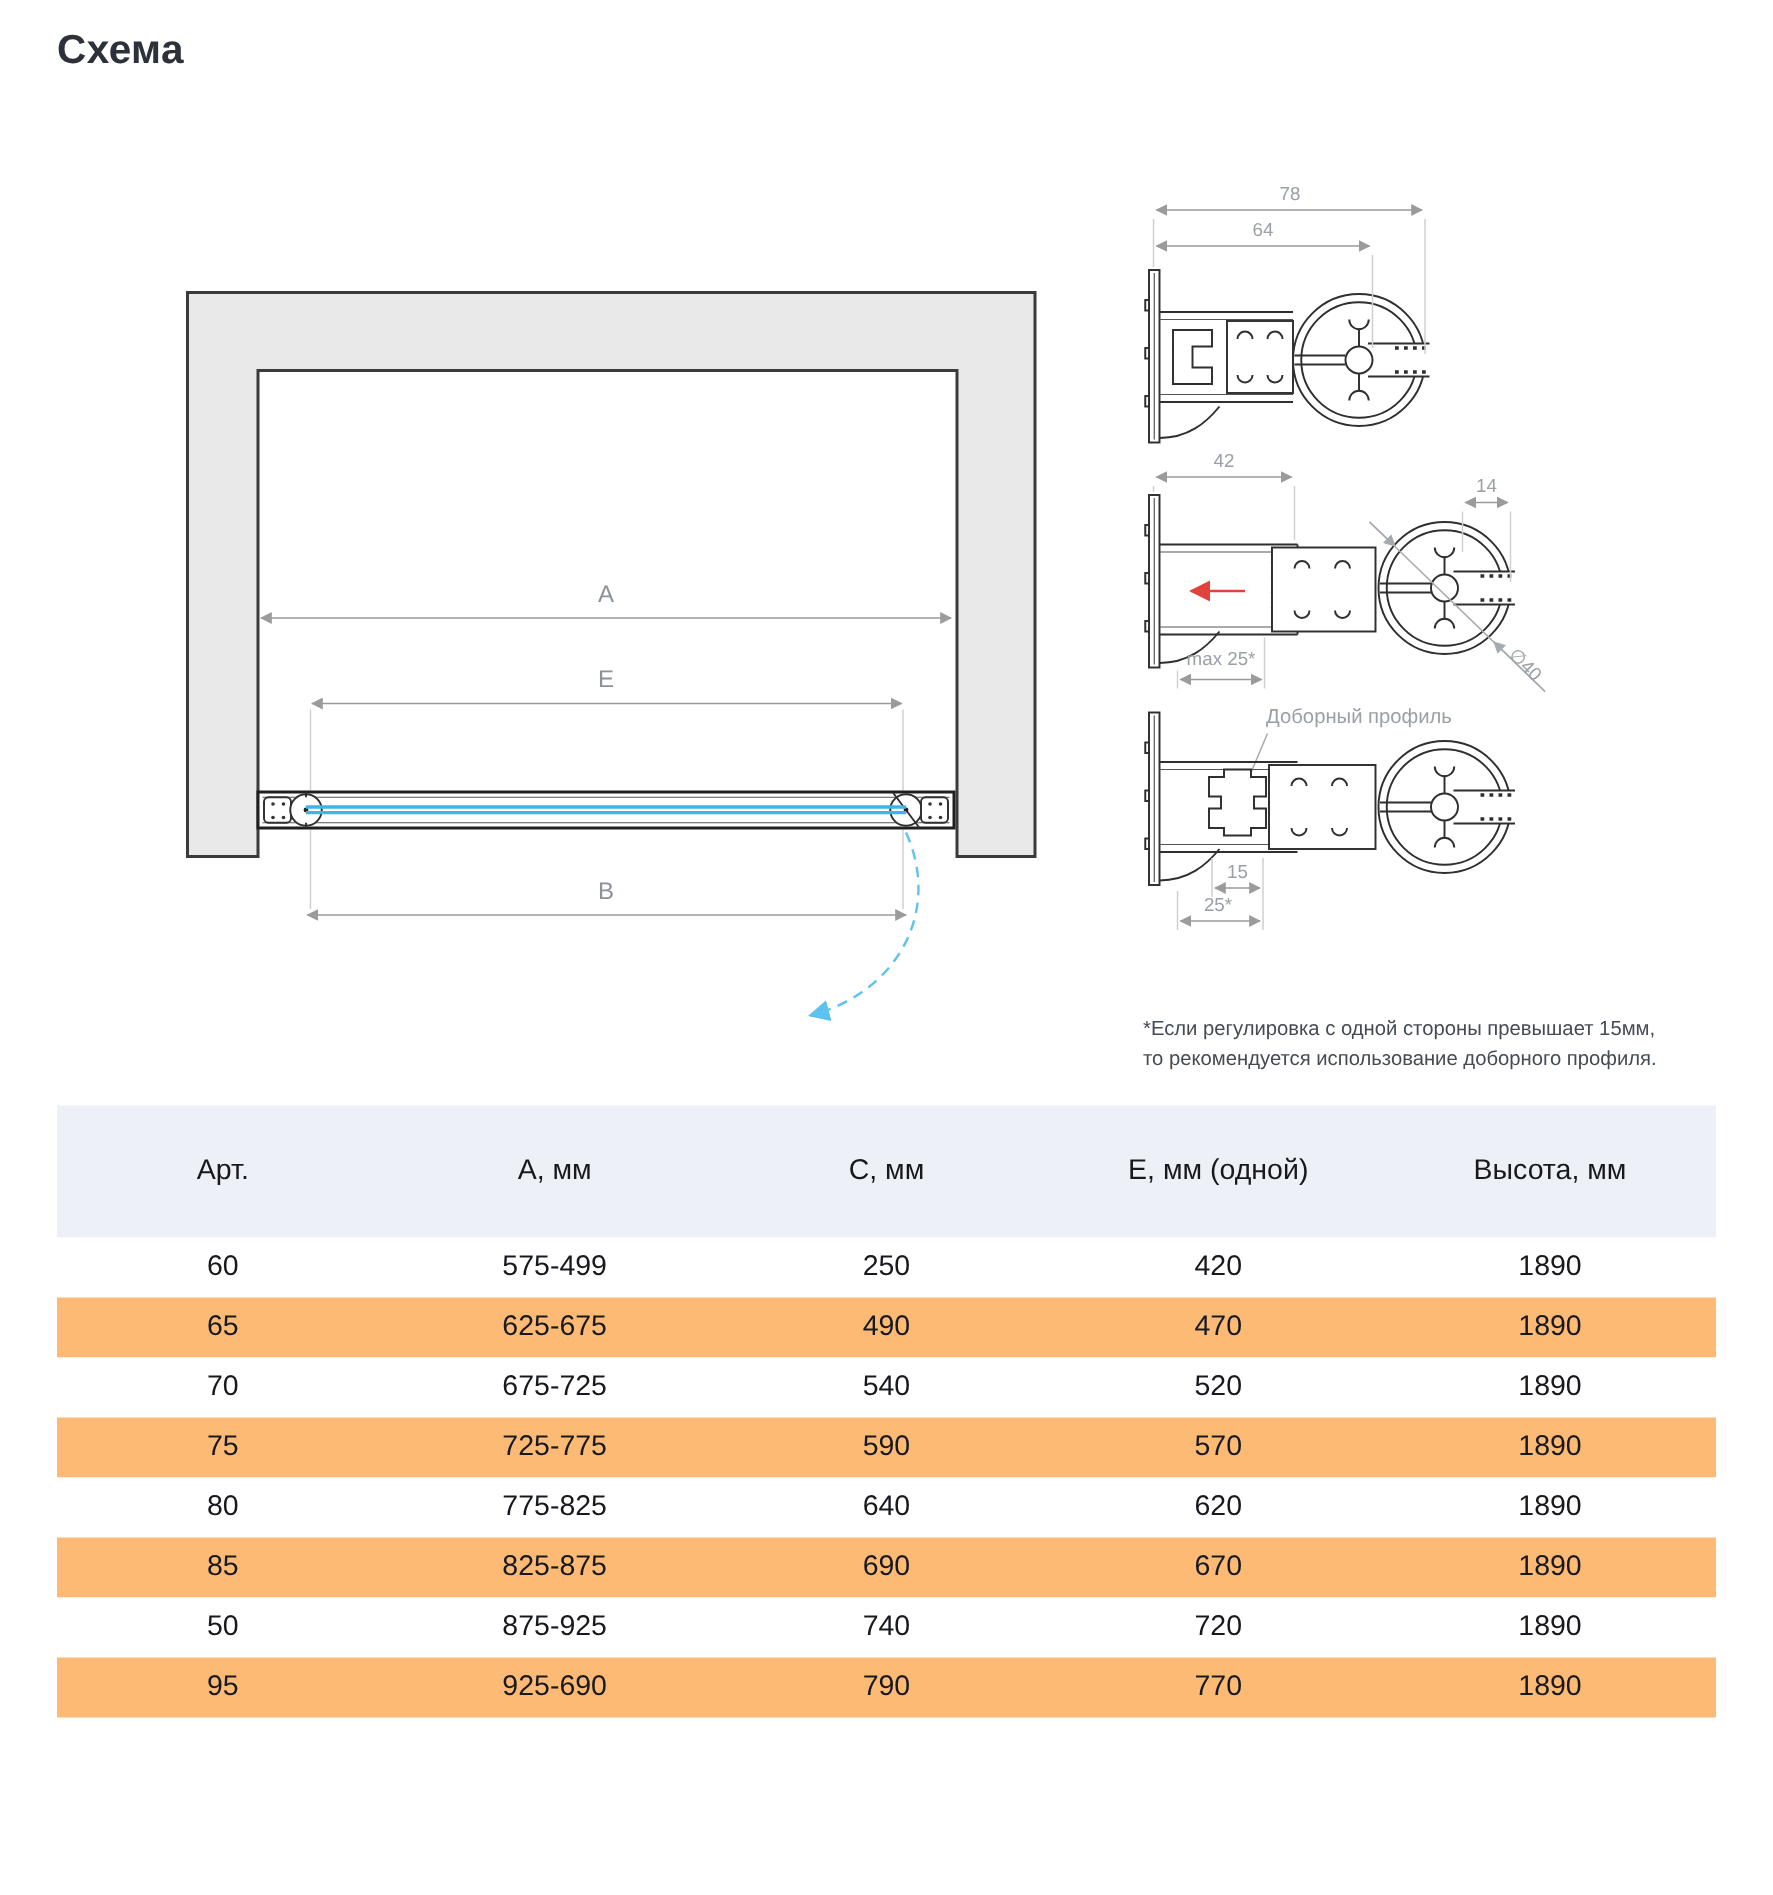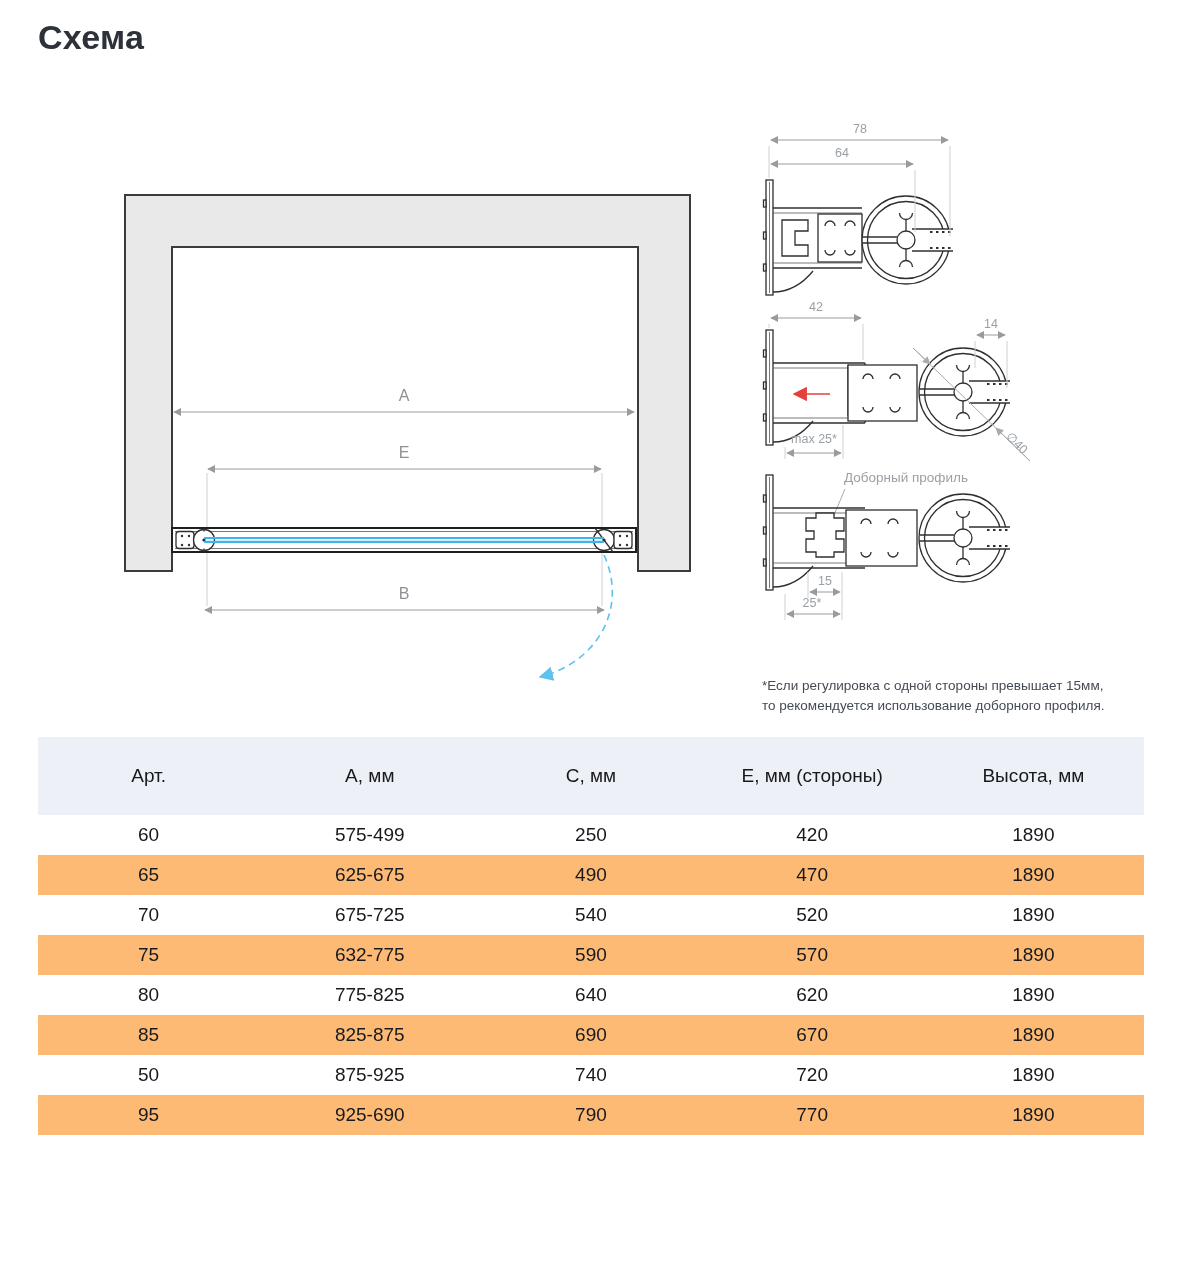--- a/index.html
+++ b/index.html
@@ -1,31 +1,31 @@
 <!DOCTYPE html>
 <html><head>
 <meta charset="utf-8">
 <style>
   html,body{margin:0;padding:0;background:#fff;}
   #stage{position:relative;width:1182px;height:1263px;background:#fff;overflow:hidden;
          font-family:"Liberation Sans",sans-serif;}
-  #page-title{position:absolute;left:38px;top:18px;font-size:34px;font-weight:700;color:#2c313a;letter-spacing:.3px;}
+  #page-title{position:absolute;left:38px;top:18px;font-size:27px;font-weight:700;color:#2c313a;letter-spacing:.3px;}
   #scheme-svg{position:absolute;left:0;top:0;}
   svg text{font-family:"Liberation Sans",sans-serif;}
   .t-dim{font-size:12.5px;fill:#9aa0a6;text-anchor:middle;}
   .t-big{font-size:16px;fill:#8d9298;text-anchor:middle;}
   .t-note{font-size:13.5px;fill:#9aa0a6;text-anchor:middle;}
   .ln-dark{stroke:#2f2f2f;fill:none;stroke-width:1.3;}
   .ln-thin{stroke:#555;fill:none;stroke-width:.8;}
   .ln-dim{stroke:#9b9b9b;fill:none;stroke-width:1;}
   .ln-ext{stroke:#cdd0d3;fill:none;stroke-width:1;}
   .fill-w{fill:#fff;}
   #footnote{position:absolute;left:762px;top:676px;width:420px;font-size:13.5px;line-height:20px;color:#454b54;}
   #spec-table{position:absolute;left:38px;top:737px;width:1106px;font-size:19px;color:#17191e;}
-  .thead{display:flex;height:78px;align-items:center;background:#eef0f7;font-weight:500;}
+  .thead{display:flex;height:88px;align-items:center;background:#eef0f7;font-weight:500;}
   .trow{display:flex;height:40px;align-items:center;background:#fff;}
   .trow.alt{background:#fdba74;}
   .tcell,.hcell{flex:0 0 20%;text-align:center;}
 </style>
 </head>
 <body>
 
 <div id="stage">
 
   <div id="page-title">Схема</div>
@@ -246,21 +246,21 @@
   <div id="footnote">
     <div>*Если регулировка с одной стороны превышает 15мм,</div>
     <div>то рекомендуется использование доборного профиля.</div>
   </div>
 
   <div id="spec-table">
     <div class="thead">
       <div class="hcell">Арт.</div>
       <div class="hcell">А, мм</div>
       <div class="hcell">С, мм</div>
-      <div class="hcell">Е, мм (стороны)</div>
+      <div class="hcell">Е, мм (одной)</div>
       <div class="hcell">Высота, мм</div>
     </div>
     <div id="table-body">
         <div class="trow">
           <div class="tcell">60</div>
           <div class="tcell">575-499</div>
           <div class="tcell">250</div>
           <div class="tcell">420</div>
           <div class="tcell">1890</div>
         </div>
@@ -273,21 +273,21 @@
         </div>
         <div class="trow">
           <div class="tcell">70</div>
           <div class="tcell">675-725</div>
           <div class="tcell">540</div>
           <div class="tcell">520</div>
           <div class="tcell">1890</div>
         </div>
         <div class="trow alt">
           <div class="tcell">75</div>
-          <div class="tcell">632-775</div>
+          <div class="tcell">725-775</div>
           <div class="tcell">590</div>
           <div class="tcell">570</div>
           <div class="tcell">1890</div>
         </div>
         <div class="trow">
           <div class="tcell">80</div>
           <div class="tcell">775-825</div>
           <div class="tcell">640</div>
           <div class="tcell">620</div>
           <div class="tcell">1890</div>

